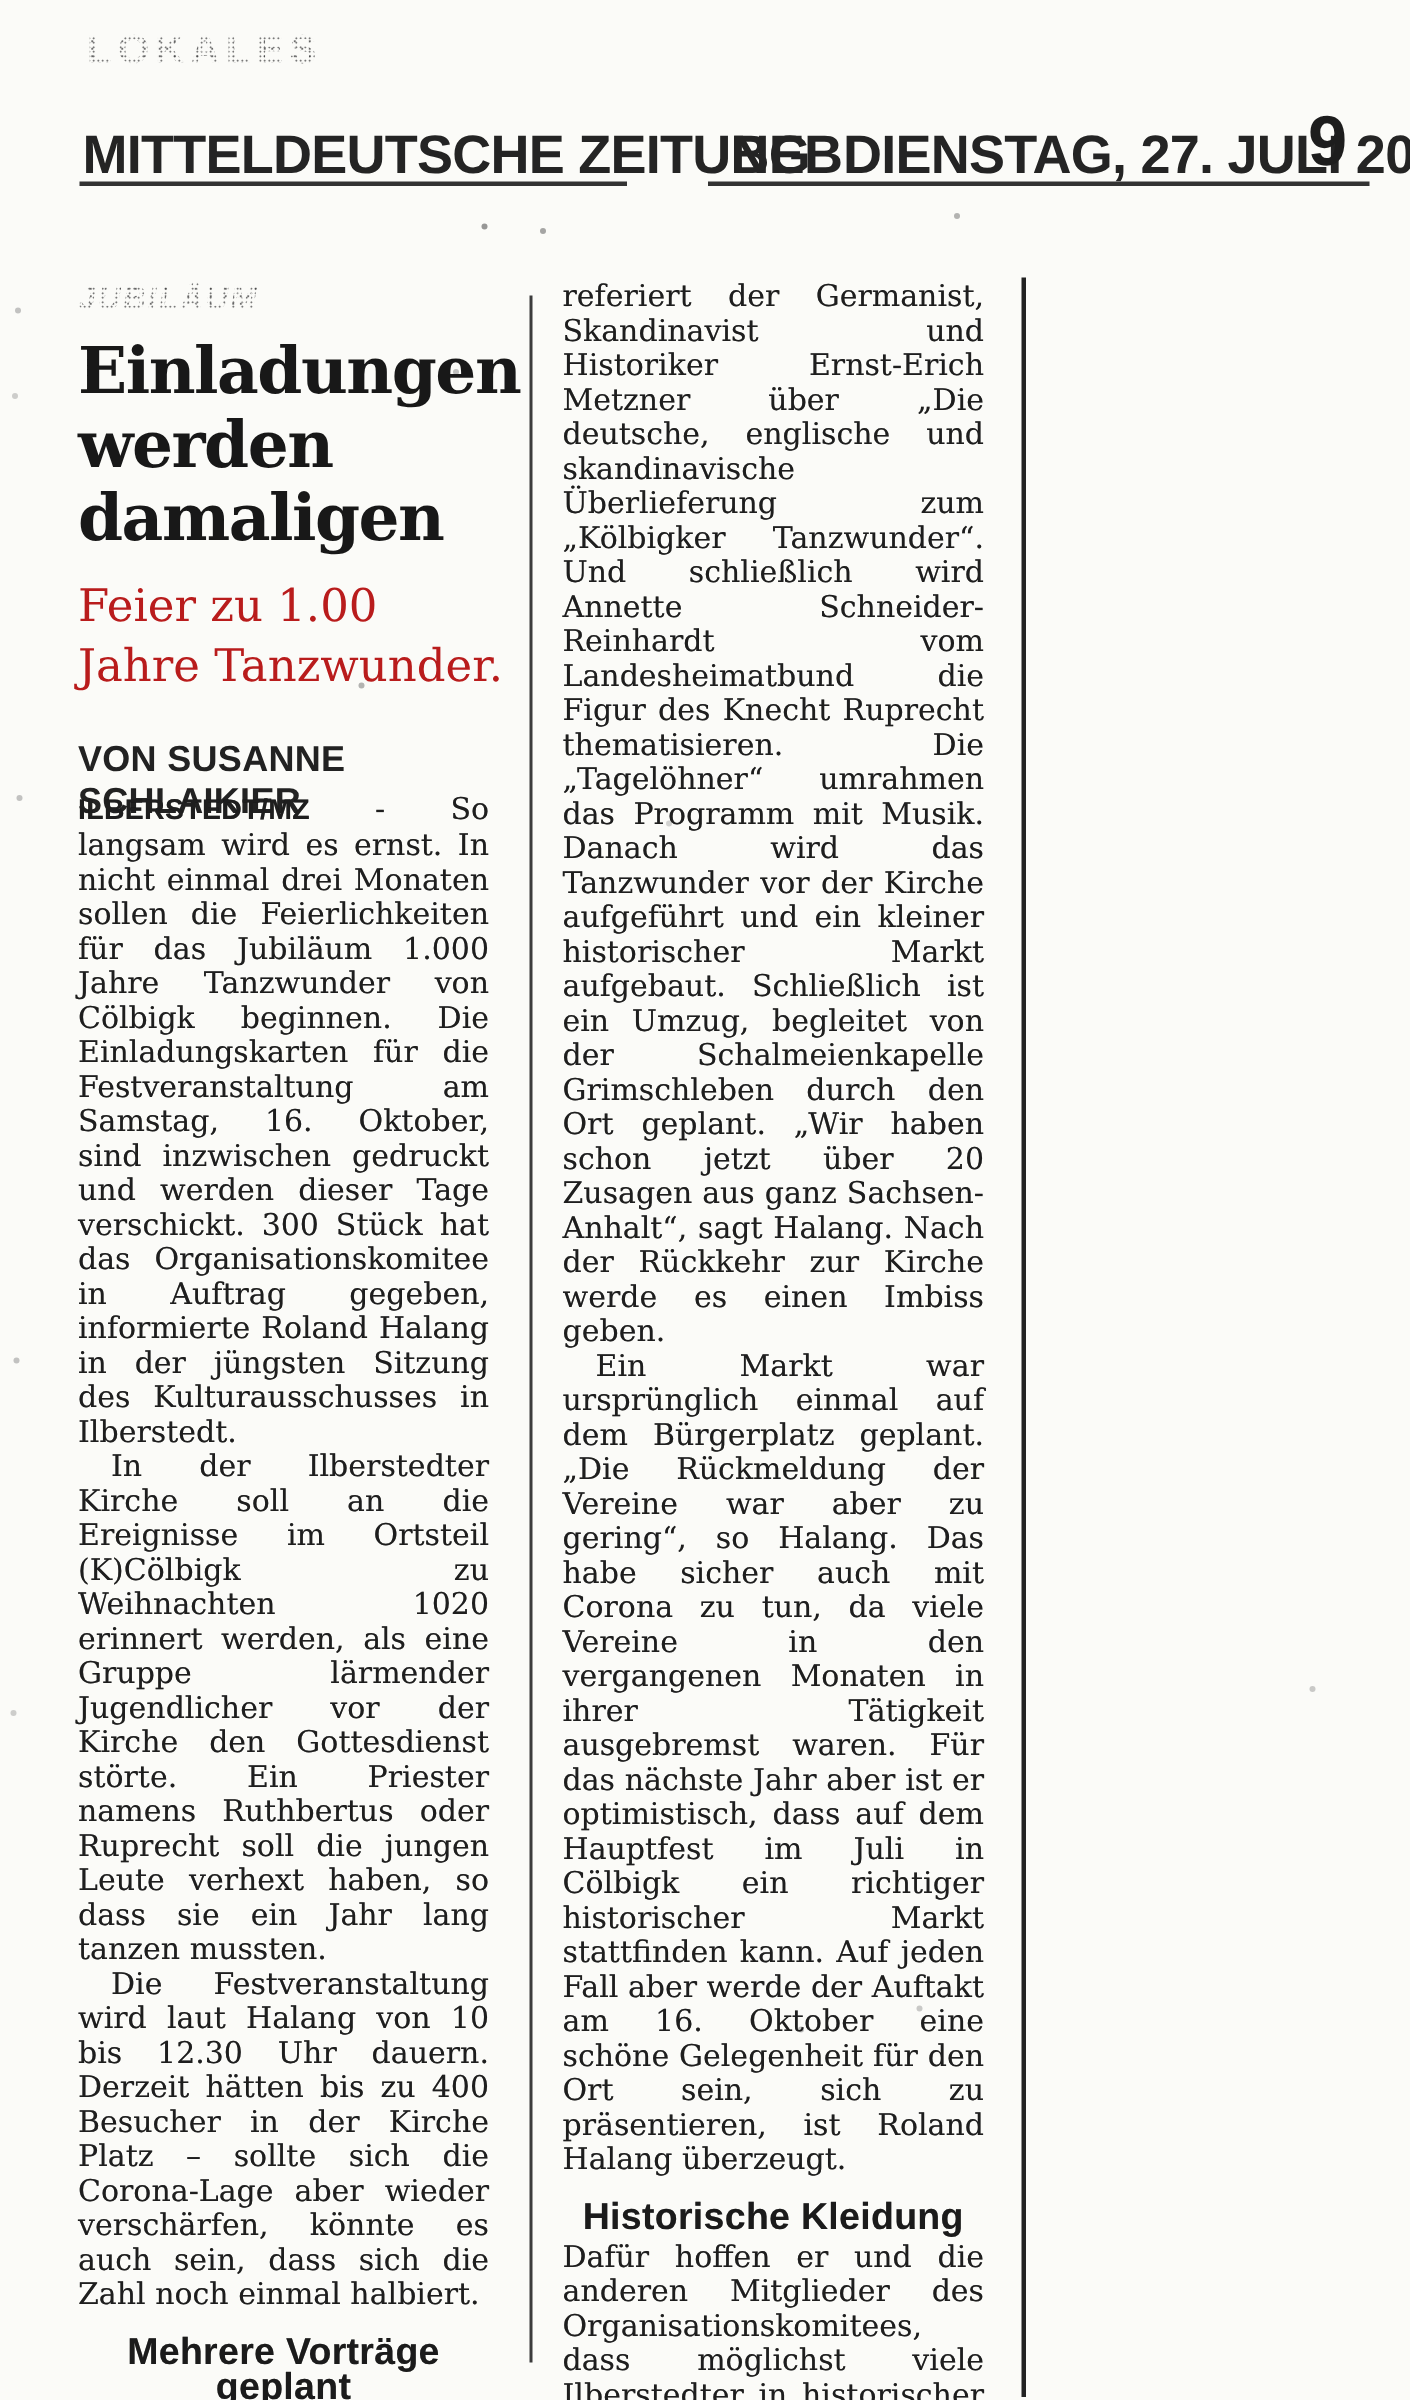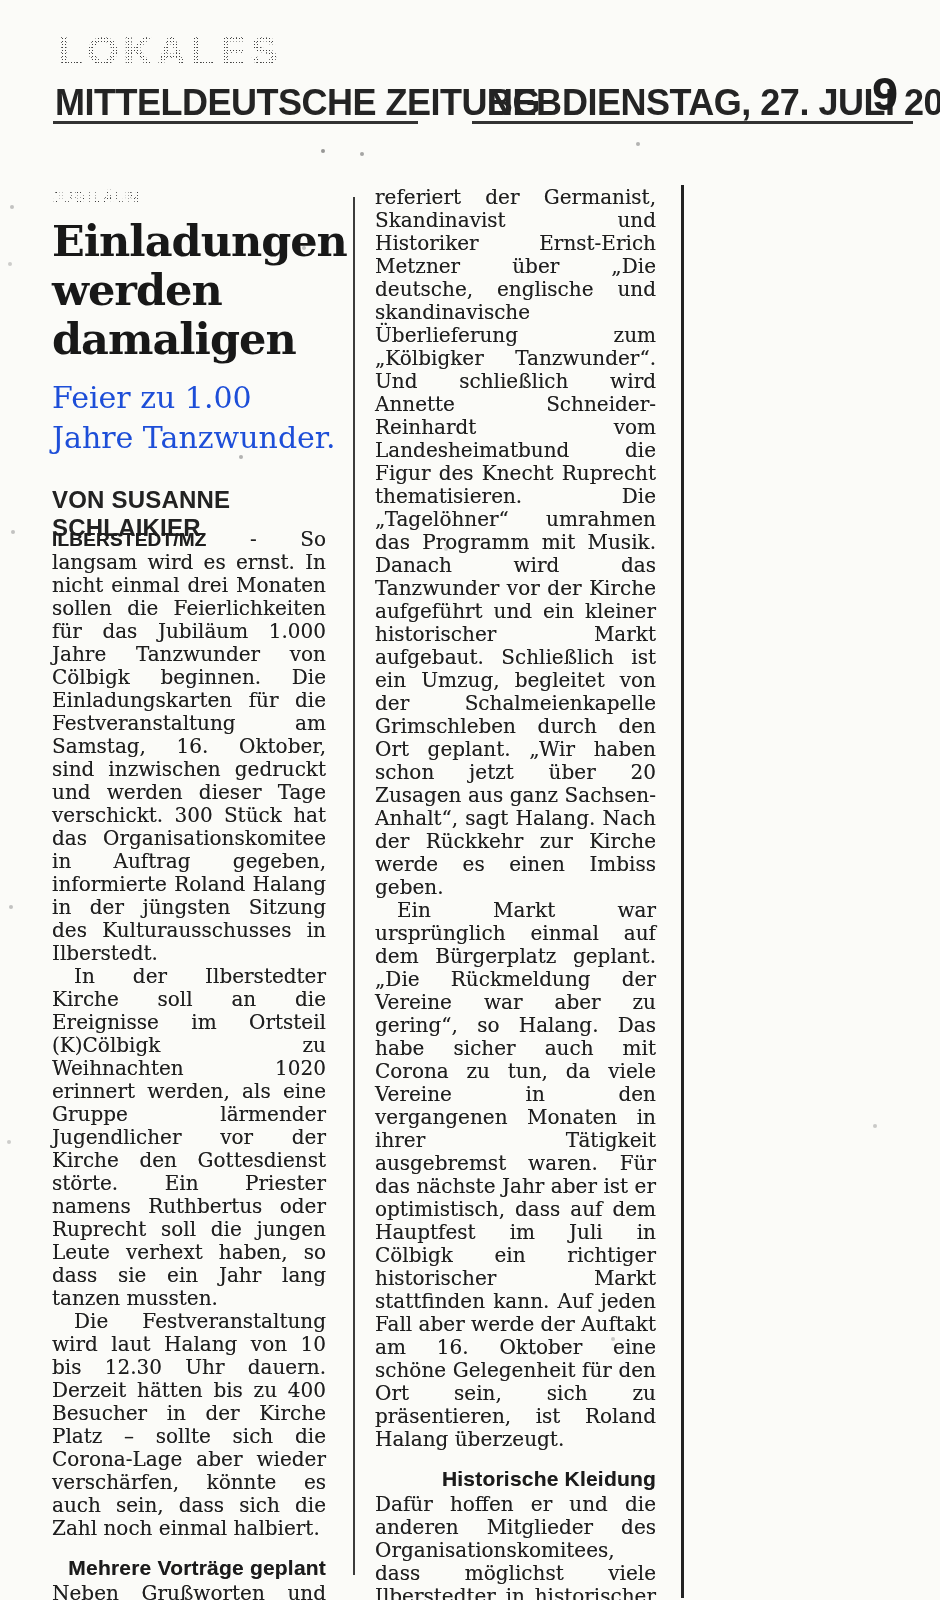--- a/index.html
+++ b/index.html
@@ -22,22 +22,22 @@
       radial-gradient(circle, #3f3f3f 26%, rgba(0,0,0,0) 30%),
       radial-gradient(circle, #6e6e6e 24%, rgba(0,0,0,0) 28%);
     background-size:3px 3px, 5px 5px;
     background-position:0 0, 1px 2px;
     -webkit-background-clip:text;
     background-clip:text;
     -webkit-text-fill-color:transparent;
   }
 
   .section-label{
-    position:absolute;left:58px;top:28px;
-    font-size:41px;letter-spacing:4px;
+    position:absolute;left:58px;top:18px;
+    font-size:27px;letter-spacing:4px;
   }
 
   
   .masthead{position:absolute;left:0;top:0;width:940px;}
   .mh-text{
     position:absolute;
     font-family:"Liberation Sans", sans-serif;
     font-weight:700;color:#242424;
     font-size:36px;letter-spacing:-0.5px;white-space:nowrap;
   }
@@ -53,31 +53,31 @@
   .mh-rule.left{left:53px;width:365px;}
   .mh-rule.right{left:472px;width:441px;}
 
   
   .vrule{position:absolute;background:#3c3c3c;}
   .vrule.mid{left:353px;top:197px;width:2px;height:1378px;}
   .vrule.right{left:681px;top:185px;width:3px;height:1413px;background:#222;}
 
   
   .article-head{position:absolute;left:52px;top:188px;width:286px;}
-  .kicker{font-size:15px;letter-spacing:1.5px;}
+  .kicker{font-size:21px;letter-spacing:1.5px;font-style:italic;}
   .headline{
     margin:12px 0 0 0;
     font-family:"DejaVu Serif", serif;
     font-weight:700;font-size:43px;line-height:49px;
     letter-spacing:-1px;color:#181818;
   }
   .standfirst{
     margin:14px 0 0 0;
     font-family:"DejaVu Serif", serif;
-    font-weight:400;font-size:30px;line-height:40px;color:#1d4ed8;
+    font-weight:400;font-size:30px;line-height:40px;color:#b91c1c;
   }
   .byline{
     margin:28px 0 0 0;
     font-family:"Liberation Sans", sans-serif;
     font-weight:700;font-size:24px;letter-spacing:0.2px;color:#222;
   }
 
   
   .col{
     position:absolute;
@@ -91,22 +91,22 @@
   .col-right{left:375px;top:186px;width:281px;}
   .col p{margin:0;}
   .col p.indent{text-indent:22px;}
   .dateline{
     font-family:"Liberation Sans", sans-serif;
     font-weight:700;font-size:19px;letter-spacing:0.2px;
   }
   .body-subhead{
     margin:16px 0 3px 0;
     font-family:"Liberation Sans", sans-serif;
-    font-weight:700;font-size:21px;letter-spacing:0.2px;
-    text-align:right;color:#1b1b1b;
+    font-weight:700;font-size:25px;letter-spacing:0.2px;
+    text-align:center;color:#1b1b1b;
   }
 
   
   .specks{
     position:absolute;left:0;top:0;width:2px;height:2px;
     background:transparent;border-radius:50%;
     box-shadow:
       322px 150px 0 1px rgba(70,70,70,.55),
       361px 153px 0 1px rgba(80,80,80,.5),
       637px 143px 0 1px rgba(90,90,90,.45),

